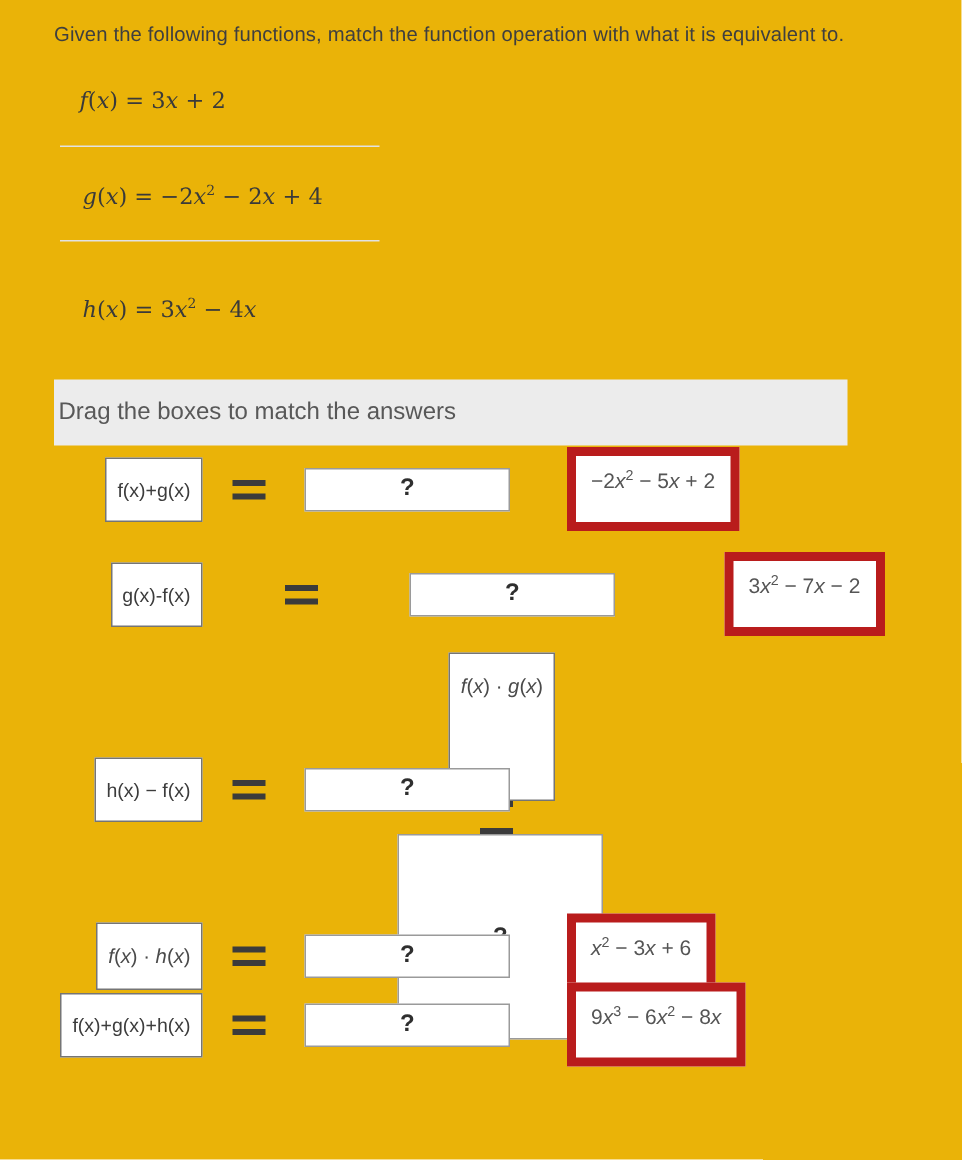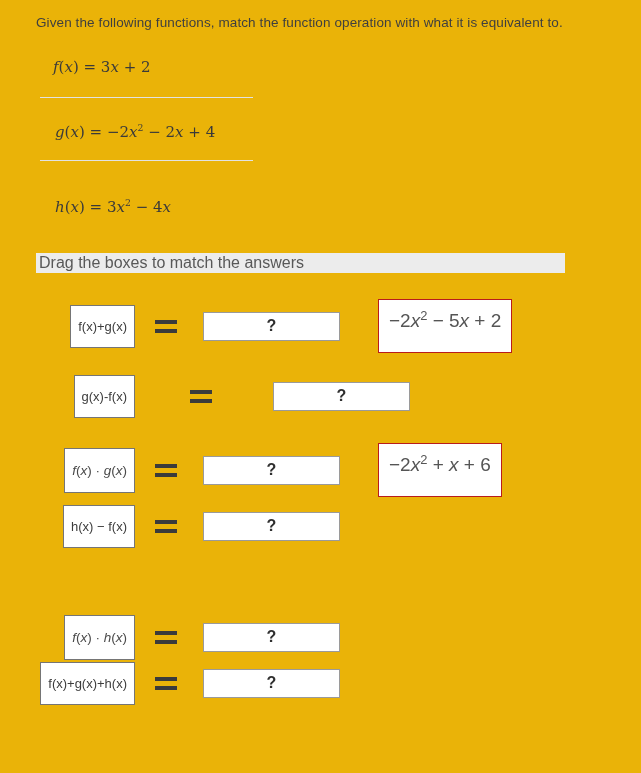--- a/index.html
+++ b/index.html
@@ -21,31 +21,31 @@
   .fn-0{top:58px;}
   .fn-1{top:122px;left:55px;text-align:right;}
   .fn-2{top:185px;left:55px;margin-top:12px;}
   .fn-divider{
     position:absolute;left:40px;width:213px;height:0;
     border-top:1px solid #e2e2e2;
   }
   .div-0{top:97px;}
   .div-1{top:160px;}
   .banner{
-    position:absolute;left:36px;top:253px;width:529px;height:20px;
+    position:absolute;left:36px;top:253px;width:529px;height:44px;
     background:#ececec;display:flex;align-items:center;
     font-size:16px;color:#585858;padding-left:3px;box-sizing:border-box;
   }
   .match-row{
     position:absolute;left:36px;width:569px;height:70px;
     display:flex;align-items:center;
   }
   .row-0{top:291px;}
   .row-1{top:361px;gap:35px;}
-  .row-2{top:435px;}
+  .row-2{top:435px;flex-direction:column;}
   .row-3{top:491px;}
   .row-4{top:602px;}
   .row-5{top:648px;}
   .op-cell{width:99px;display:flex;justify-content:flex-end;flex:0 0 99px;}
   .op-box{
     border:1px solid #757575;background:#fff;
     padding:13px 7px;font-size:13px;color:#3c3c3c;white-space:nowrap;text-align:right;
   }
   .op-box.op-math{padding:14px 7px;color:#4a4a4a;font-size:13.5px;}
   .op-box i{font-style:italic;}
@@ -55,22 +55,22 @@
     flex:0 0 22px;
   }
   .drop-box{
     margin-left:26px;width:137px;height:29px;box-sizing:border-box;
     border:1px solid #9a9a9a;background:#fff;
     display:flex;align-items:center;justify-content:center;
     flex:0 0 137px;
   }
   .qmark{font-weight:bold;font-size:16px;color:#2f2f2f;}
   .answer-box{
-    margin-left:38px;border:1px solid #b91c1c;background:#fff;
-    padding:8px 10px 19px 10px;font-size:19px;color:#555555;
+    margin-left:38px;border:6px solid #b91c1c;background:#fff;
+    padding:8px 10px 19px 10px;font-size:14px;color:#555555;
     white-space:nowrap;
   }
   .answer-box i{font-style:italic;}
   .answer-box sup{font-size:0.68em;}
 </style>
 </head>
 <body>
 
 <div id="page">
 
@@ -96,56 +96,58 @@
   </div>
 
   <div class="match-row row-1">
     <div class="op-cell">
       <div class="op-box">g(x)-f(x)</div>
     </div>
     <div class="equals"></div>
     <div class="drop-box">
       <span class="qmark">?</span>
     </div>
+    <div class="answer-box">3<i>x</i><sup>2</sup> − 7<i>x</i> − 2</div>
   </div>
 
   <div class="match-row row-2">
     <div class="op-cell">
       <div class="op-box op-math"><i>f</i>(<i>x</i>) · <i>g</i>(<i>x</i>)</div>
     </div>
     <div class="equals"></div>
     <div class="drop-box">
       <span class="qmark">?</span>
     </div>
-    <div class="answer-box">−2<i>x</i><sup>2</sup> + <i>x</i> + 6</div>
   </div>
 
   <div class="match-row row-3">
     <div class="op-cell">
       <div class="op-box">h(x) − f(x)</div>
     </div>
     <div class="equals"></div>
     <div class="drop-box">
       <span class="qmark">?</span>
     </div>
   </div>
 
   <div class="match-row row-4">
     <div class="op-cell">
       <div class="op-box op-math"><i>f</i>(<i>x</i>) · <i>h</i>(<i>x</i>)</div>
     </div>
     <div class="equals"></div>
     <div class="drop-box">
       <span class="qmark">?</span>
     </div>
+    <div class="answer-box"><i>x</i><sup>2</sup> − 3<i>x</i> + 6</div>
   </div>
 
   <div class="match-row row-5">
     <div class="op-cell">
       <div class="op-box">f(x)+g(x)+h(x)</div>
     </div>
     <div class="equals"></div>
     <div class="drop-box">
       <span class="qmark">?</span>
     </div>
+    <div class="answer-box">9<i>x</i><sup>3</sup> − 6<i>x</i><sup>2</sup> − 8<i>x</i></div>
   </div>
 
 </div>
 
 </body></html>

